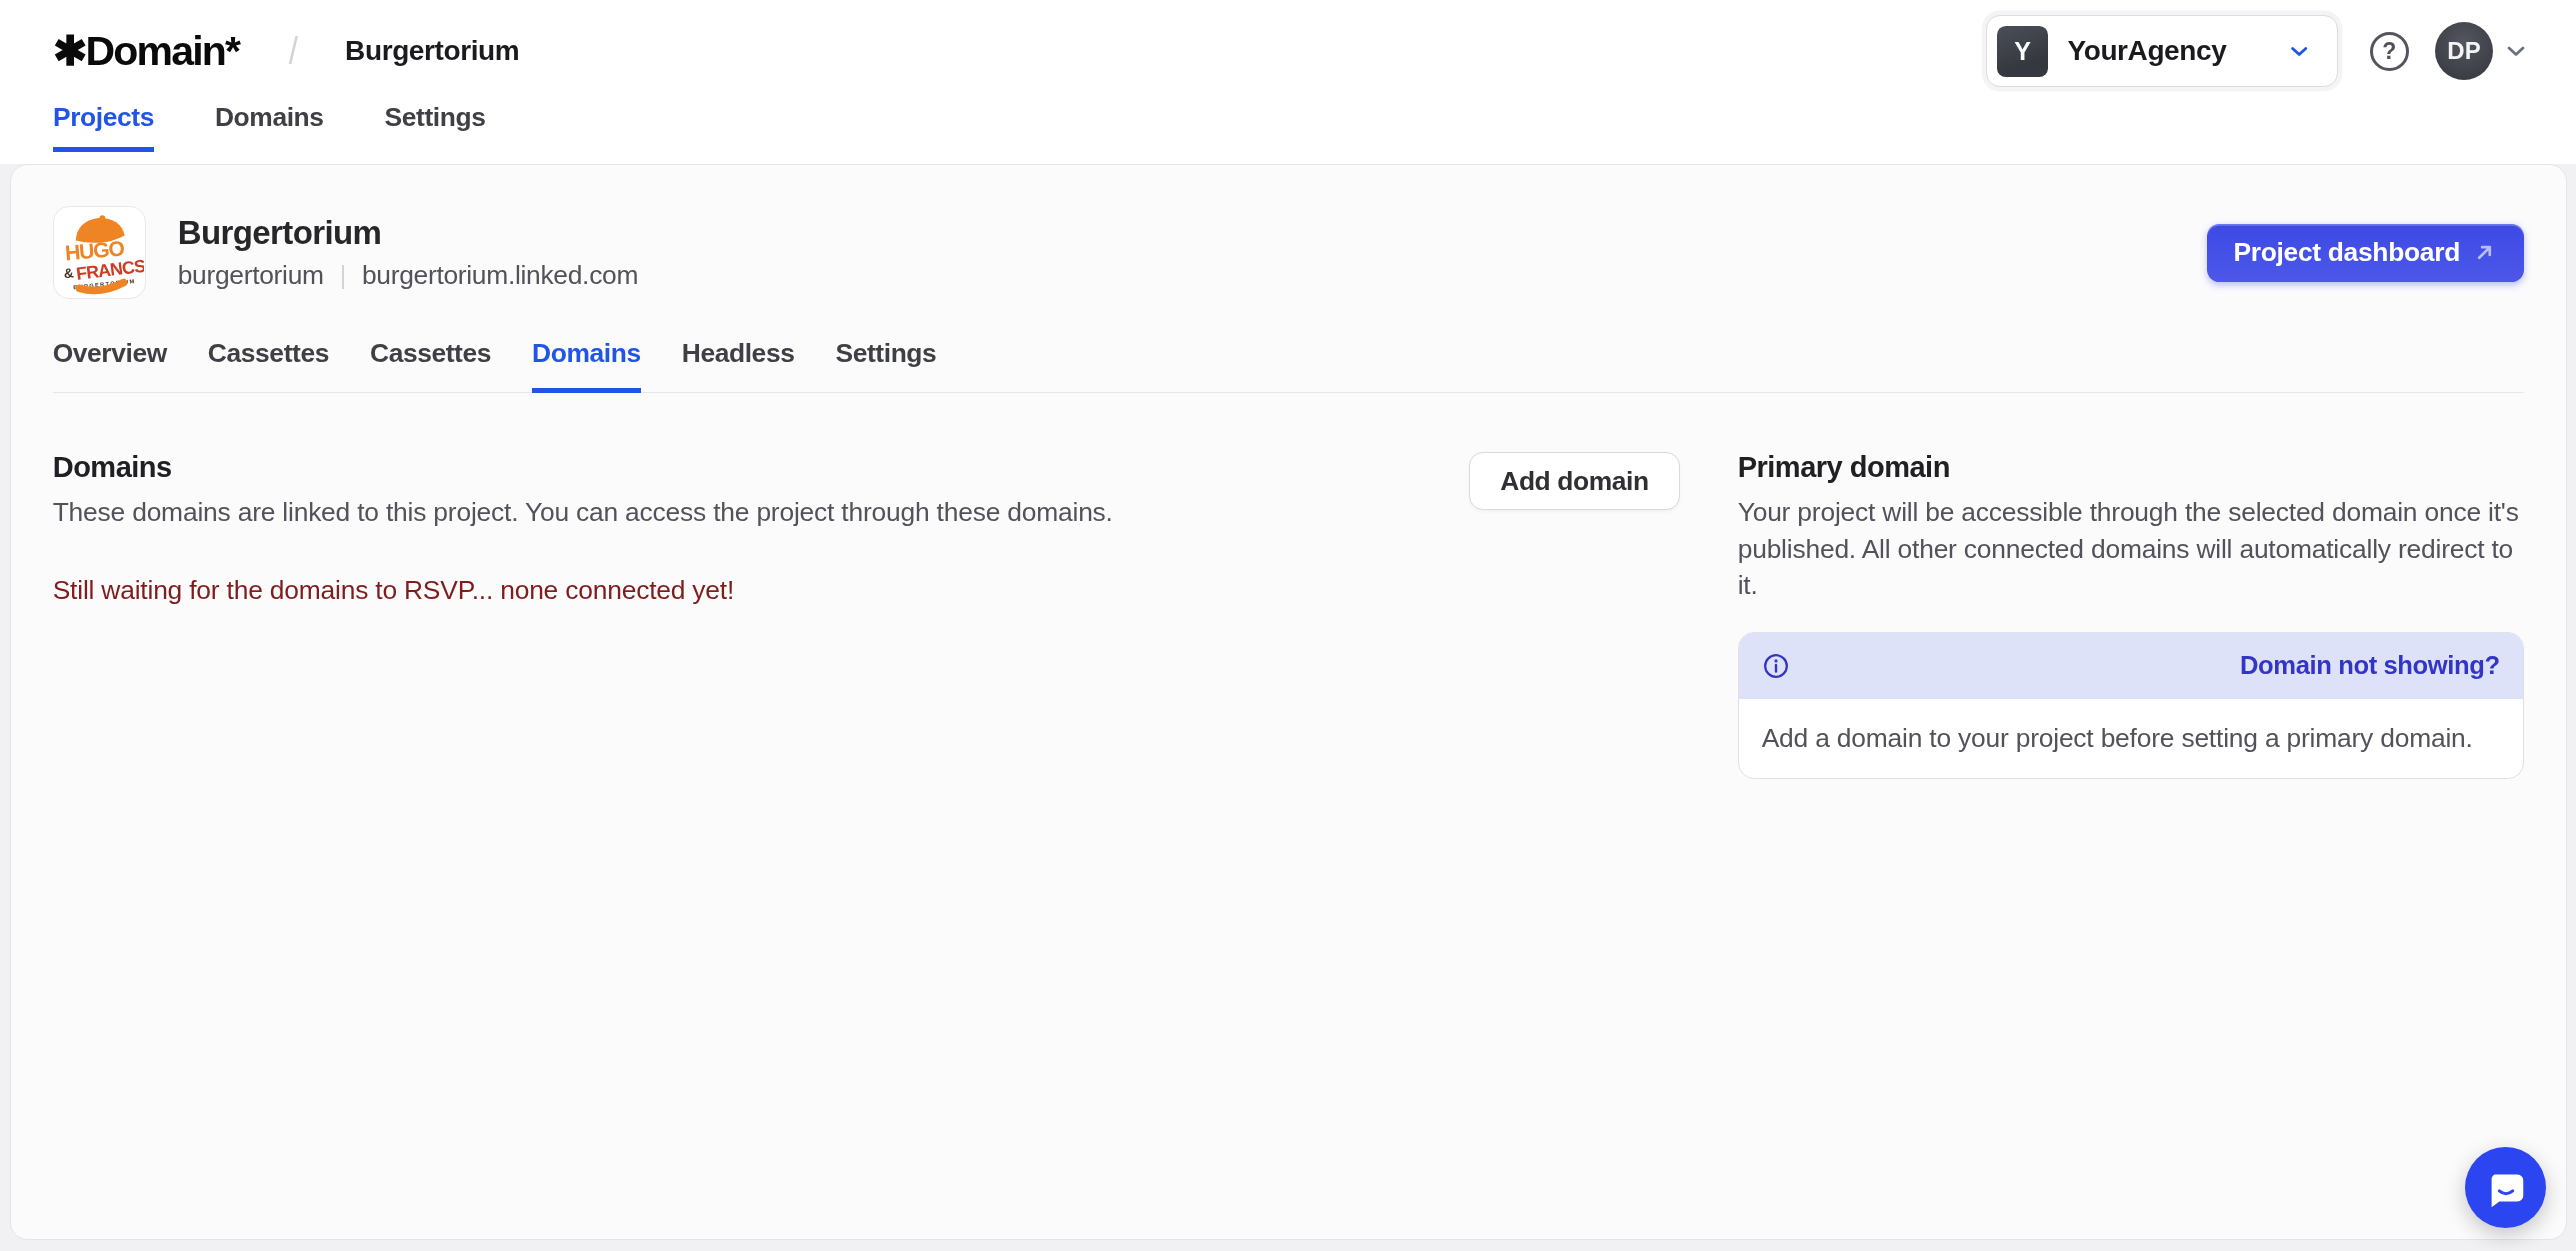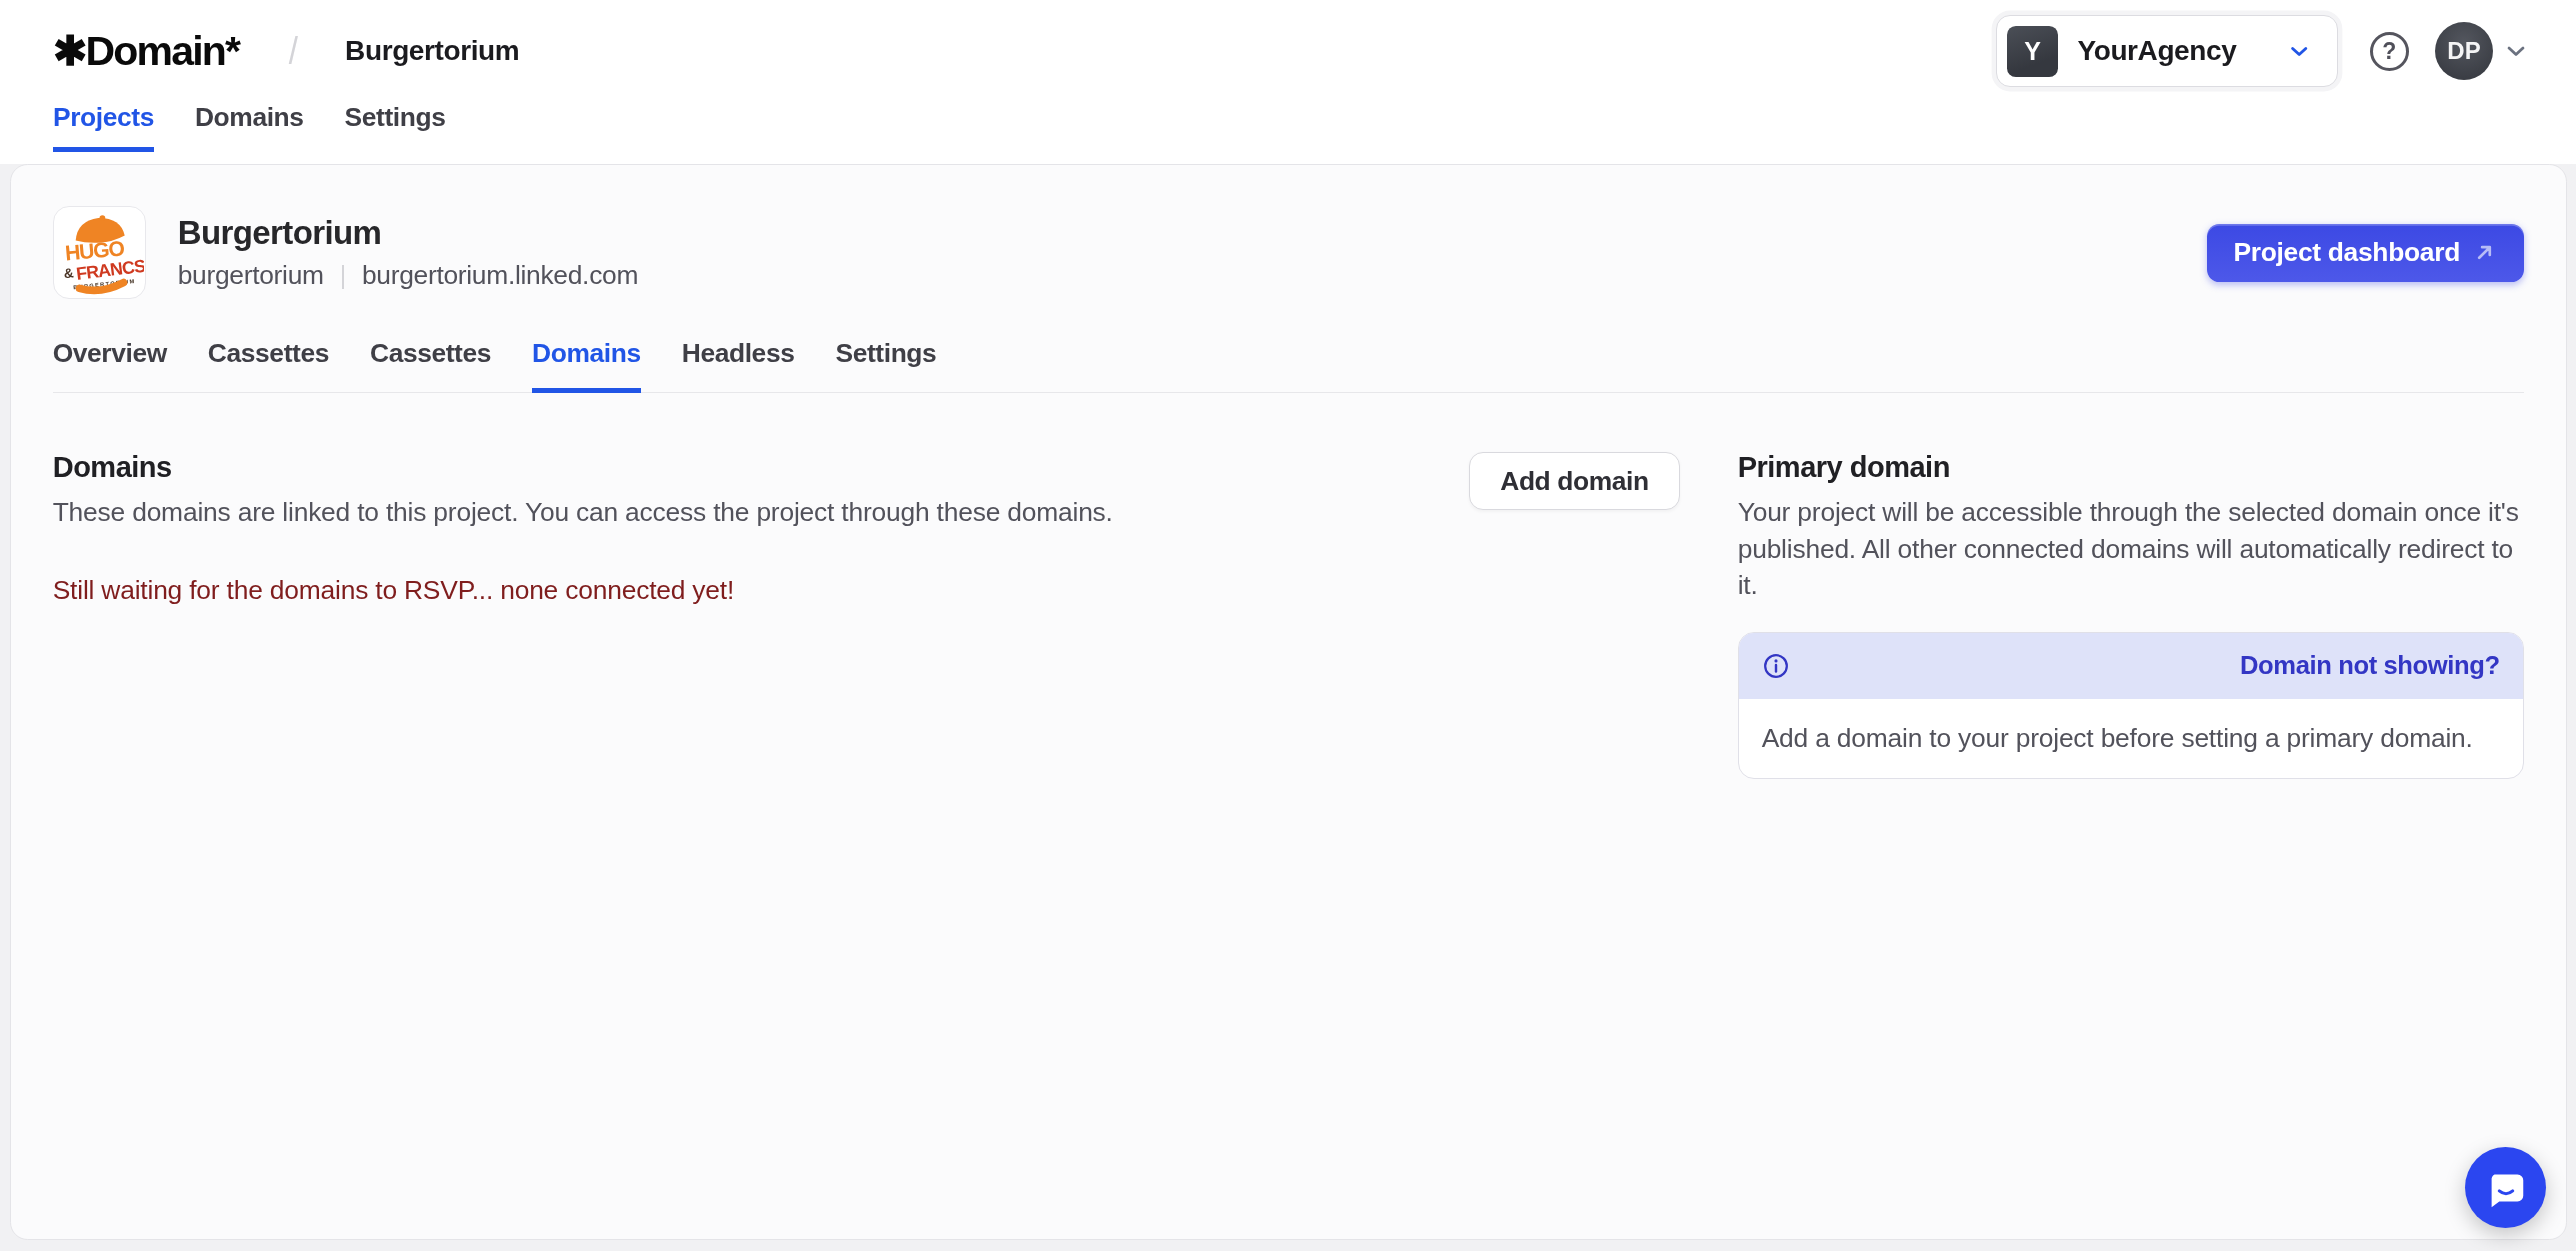--- a/index.html
+++ b/index.html
@@ -37,37 +37,37 @@
     height:72px; padding:0 25px 0 10.6px; background:#fff;
     border:1.8px solid #dcdce1; border-radius:14px;
     box-shadow:0 0 0 4.4px #f4f4f6; cursor:pointer;
   }
   .agency-avatar {
     width:51px; height:51px; border-radius:8.8px;
     background:linear-gradient(160deg,#4b4f57 0%,#35383f 70%);
     color:#fff; font-weight:700; font-size:25px;
     display:flex; align-items:center; justify-content:center;
   }
-  .agency-label { font-size:28px; font-weight:600; color:#1b1b1f; letter-spacing:-0.4px; margin-right:30px; }
+  .agency-label { font-size:28px; font-weight:600; color:#1b1b1f; letter-spacing:-0.4px; margin-right:40px; }
   .help-btn {
     width:39px; height:39px; border-radius:50%;
     border:3.1px solid #55555e; color:#50505a;
     font-size:23px; font-weight:700;
     display:flex; align-items:center; justify-content:center;
     cursor:pointer; margin-left:5.3px;
   }
   .user-group { display:flex; align-items:center; gap:8.8px; cursor:pointer; }
   .user-avatar {
     width:58px; height:58px; border-radius:50%;
     background:radial-gradient(circle at 50% 35%,#53565e 0%,#3b3e45 75%);
     color:#f4f4f5; font-weight:700; font-size:24px; letter-spacing:0.4px;
     display:flex; align-items:center; justify-content:center;
   }
 
-  .nav-tabs { display:flex; gap:41px; padding-left:0; }
+  .nav-tabs { display:flex; gap:61px; padding-left:0; }
   .nav-tab {
     font-size:26.4px; font-weight:600; color:#3f3f46;
     padding-bottom:14px; border-bottom:5.3px solid transparent;
     cursor:pointer; letter-spacing:-0.4px;
   }
   .nav-tab.active { color:#2155e6; border-bottom-color:#2155e6; }
 
   
   .card {
     position:absolute; top:164px; left:9.7px; width:2557px; height:1076px;

